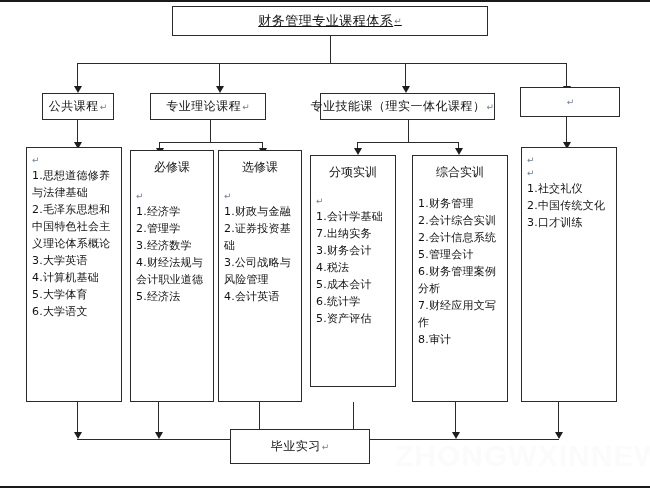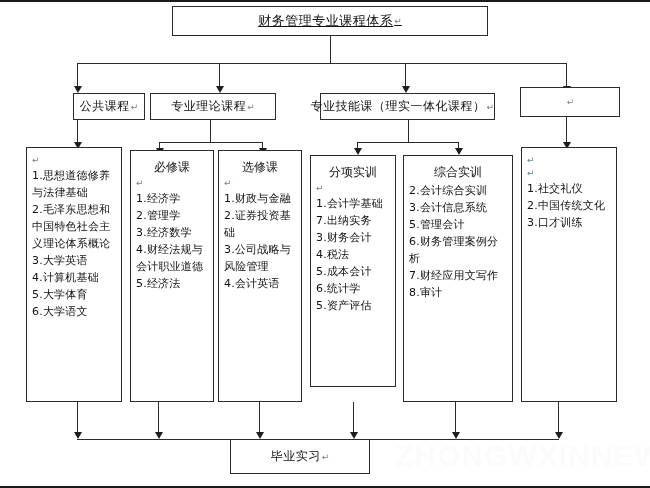--- a/index.html
+++ b/index.html
@@ -60,21 +60,21 @@
   .col-box {
     padding: 6px 5px 4px 5px;
     text-align: left;
     overflow: hidden;
   }
   .col-head {
     display: block;
     text-align: center;
     font-size: 12px;
     line-height: 20px;
-    margin-bottom: 0;
+    margin-bottom: 13px;
     white-space: nowrap;
   }
   .col-item {
     display: block;
     font-size: 11px;
     line-height: 17px;
     white-space: normal;
     word-break: break-all;
     letter-spacing: .2px;
   }
@@ -149,26 +149,26 @@
 
   <div class="ln ln-v" style="left:219px; top:61px; width:1px; height:25px;"></div>
   <div class="arrow" style="left:216px; top:84px;"></div>
 
   <div class="ln ln-v" style="left:405px; top:61px; width:1px; height:25px;"></div>
   <div class="arrow" style="left:402px; top:84px;"></div>
 
   <div class="ln ln-v" style="left:566px; top:61px; width:1px; height:25px;"></div>
   <div class="arrow" style="left:563px; top:84px;"></div>
 
-  <div class="node cat-box" style="left:42px; top:91px; width:72px; height:27px;margin-left:31px;">
+  <div class="node cat-box" style="left:42px; top:91px; width:72px; height:27px;">
     <span class="node-label">公共课程</span>
       <span class="pilcrow">↵</span>
   </div>
 
-  <div class="node cat-box" style="left:150px; top:91px; width:126px; height:27px;">
+  <div class="node cat-box" style="left:150px; top:91px; width:116px; height:27px;">
     <span class="node-label">专业理论课程</span>
       <span class="pilcrow">↵</span>
   </div>
 
   <div class="node cat-box" style="left:320px; top:91px; width:175px; height:27px;justify-content:flex-end;">
     <span class="node-label">专业技能课（理实一体化课程）</span>
       <span class="pilcrow">↵</span>
   </div>
 
   <div class="node cat-box" style="left:520px; top:85px; width:100px; height:30px;">
@@ -229,24 +229,25 @@
     <span class="pilcrow-line">↵</span>
     <span class="col-item">1.会计学基础</span>
     <span class="col-item">7.出纳实务</span>
     <span class="col-item">3.财务会计</span>
     <span class="col-item">4.税法</span>
     <span class="col-item">5.成本会计</span>
     <span class="col-item">6.统计学</span>
     <span class="col-item">5.资产评估</span>
   </div>
 
-  <div class="node col-box" style="left:403px; top:153px; width:110px; height:247px;">
+  <div class="node col-box" style="left:412px; top:153px; width:96px; height:247px;">
     <span class="col-head">综合实训</span>
+    <span class="col-item">1.财务管理</span>
     <span class="col-item">2.会计综合实训</span>
-    <span class="col-item">3.会计信息系统</span>
+    <span class="col-item">2.会计信息系统</span>
     <span class="col-item">5.管理会计</span>
     <span class="col-item">6.财务管理案例分析</span>
     <span class="col-item">7.财经应用文写作</span>
     <span class="col-item">8.审计</span>
   </div>
 
   <div class="node col-box" style="left:521px; top:145px; width:96px; height:255px;">
     <span class="pilcrow-line">↵</span>
     <span class="pilcrow-line">↵</span>
     <span class="col-item">1.社交礼仪</span>
@@ -267,18 +268,18 @@
   <div class="arrow" style="left:350px; top:430px;"></div>
 
   <div class="ln ln-v" style="left:455px; top:400px; width:1px; height:34px;"></div>
   <div class="arrow" style="left:452px; top:430px;"></div>
 
   <div class="ln ln-v" style="left:558px; top:400px; width:1px; height:34px;"></div>
   <div class="arrow" style="left:555px; top:430px;"></div>
 
   <div class="ln ln-h" style="left:77px; top:437px; width:482px; height:1px;"></div>
 
-  <div class="node bottom-box" style="left:230px; top:437px; width:140px; height:35px;justify-content:center;">
+  <div class="node bottom-box" style="left:230px; top:427px; width:140px; height:35px;justify-content:center;">
     <span class="node-label">毕业实习</span>
       <span class="pilcrow">↵</span>
   </div>
 
 </div>
 
 </body></html>

